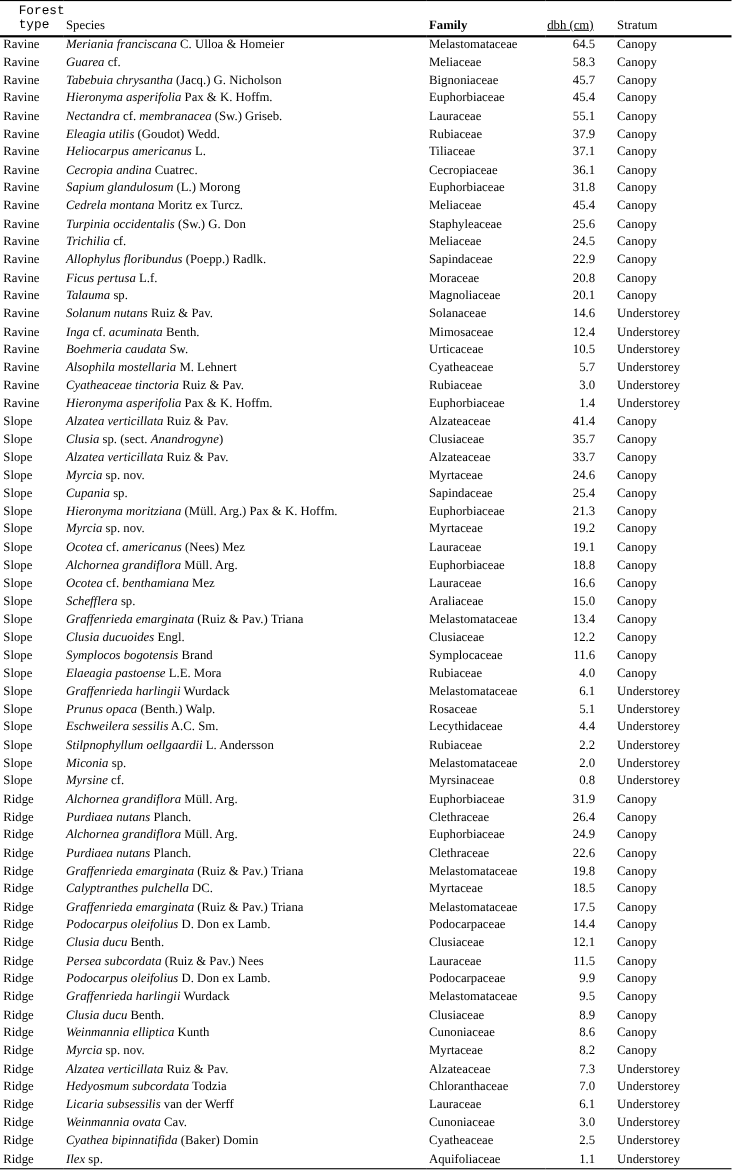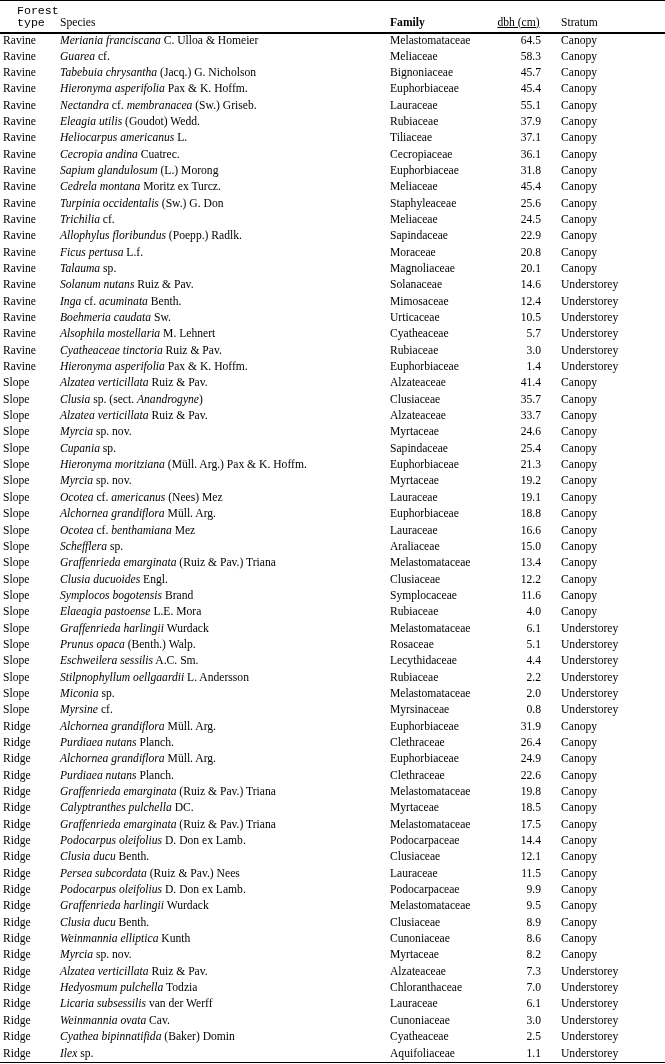--- a/index.html
+++ b/index.html
@@ -493,21 +493,21 @@
         </tr>
         <tr>
           <td class="c-forest">Ridge</td>
           <td class="c-species"><span class="sci">Alzatea verticillata</span><span class="pl"> Ruiz &amp; Pav.</span></td>
           <td class="c-family">Alzateaceae</td>
           <td class="c-dbh">7.3</td>
           <td class="c-stratum">Understorey</td>
         </tr>
         <tr>
           <td class="c-forest">Ridge</td>
-          <td class="c-species"><span class="sci">Hedyosmum pulchella</span><span class="pl"> Todzia</span></td>
+          <td class="c-species"><span class="sci">Hedyosmum subcordata</span><span class="pl"> Todzia</span></td>
           <td class="c-family">Chloranthaceae</td>
           <td class="c-dbh">7.0</td>
           <td class="c-stratum">Understorey</td>
         </tr>
         <tr>
           <td class="c-forest">Ridge</td>
           <td class="c-species"><span class="sci">Licaria subsessilis</span><span class="pl"> van der Werff</span></td>
           <td class="c-family">Lauraceae</td>
           <td class="c-dbh">6.1</td>
           <td class="c-stratum">Understorey</td>

